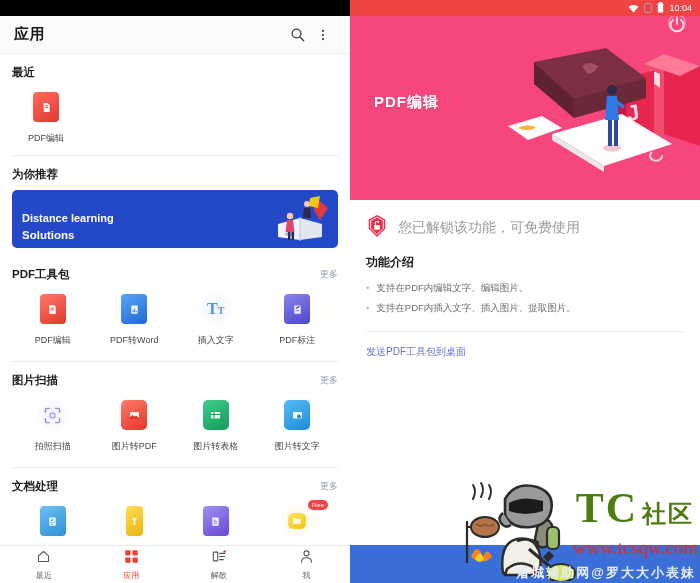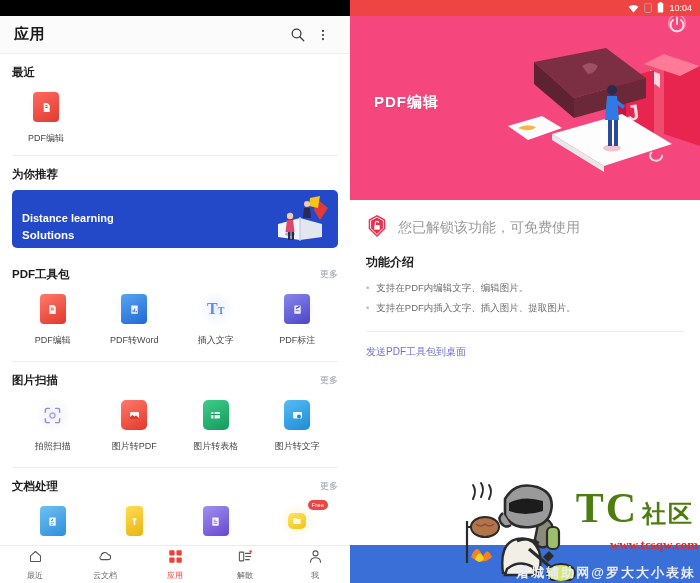--- a/index.html
+++ b/index.html
@@ -134,21 +134,21 @@
     width: 245px; height: 130px; pointer-events: none;
   }
   .wm-tc {
     position: absolute; right: 6px; top: 34px;
     font-size: 42px; font-weight: bold; color: #4d7c0f;
     letter-spacing: 2px; line-height: 1;
     font-family: "Liberation Serif", serif;
   }
   .wm-url {
     position: absolute; right: 2px; top: 84px;
-    font-size: 13px; color: #e8261c; font-weight: bold;
+    font-size: 19px; color: #e8261c; font-weight: normal;
     font-family: "Liberation Serif", serif;
   }
   .wm-sub {
     position: absolute; right: 4px; bottom: 1px;
     font-size: 13px; color: #e9edf6; font-weight: bold;
     letter-spacing: 2px;
   }
   .wm-soldier { position: absolute; left: 0px; top: 16px; }
 </style>
 </head>
@@ -402,28 +402,20 @@
 
       <div class="nav-item">
         <span>
           <svg width="15" height="15" viewBox="0 0 24 24" fill="none" stroke="#555" stroke-width="1.7" stroke-linejoin="round">
             <path d="M4 11L12 4l8 7v8a1 1 0 01-1 1H5a1 1 0 01-1-1z"></path>
           </svg>
         </span>
         <span class="nav-label">最近</span>
       </div>
 
-      <div class="nav-item">
-        <span>
-          <svg width="16" height="15" viewBox="0 0 24 24" fill="none" stroke="#555" stroke-width="1.7" stroke-linejoin="round">
-            <path d="M6 17h11a4 4 0 000-8 6 6 0 00-11.3 2A3.2 3.2 0 006 17z"></path>
-          </svg>
-        </span>
-        <span class="nav-label">云文档</span>
-      </div>
 
       <div class="nav-item active">
         <span>
           <svg width="15" height="15" viewBox="0 0 24 24" fill="#ef4036">
             <rect x="2" y="2" width="8.5" height="8.5" rx="1.2"></rect>
             <rect x="13.5" y="2" width="8.5" height="8.5" rx="1.2"></rect>
             <rect x="2" y="13.5" width="8.5" height="8.5" rx="1.2"></rect>
             <rect x="13.5" y="13.5" width="8.5" height="8.5" rx="1.2"></rect>
           </svg>
         </span>

